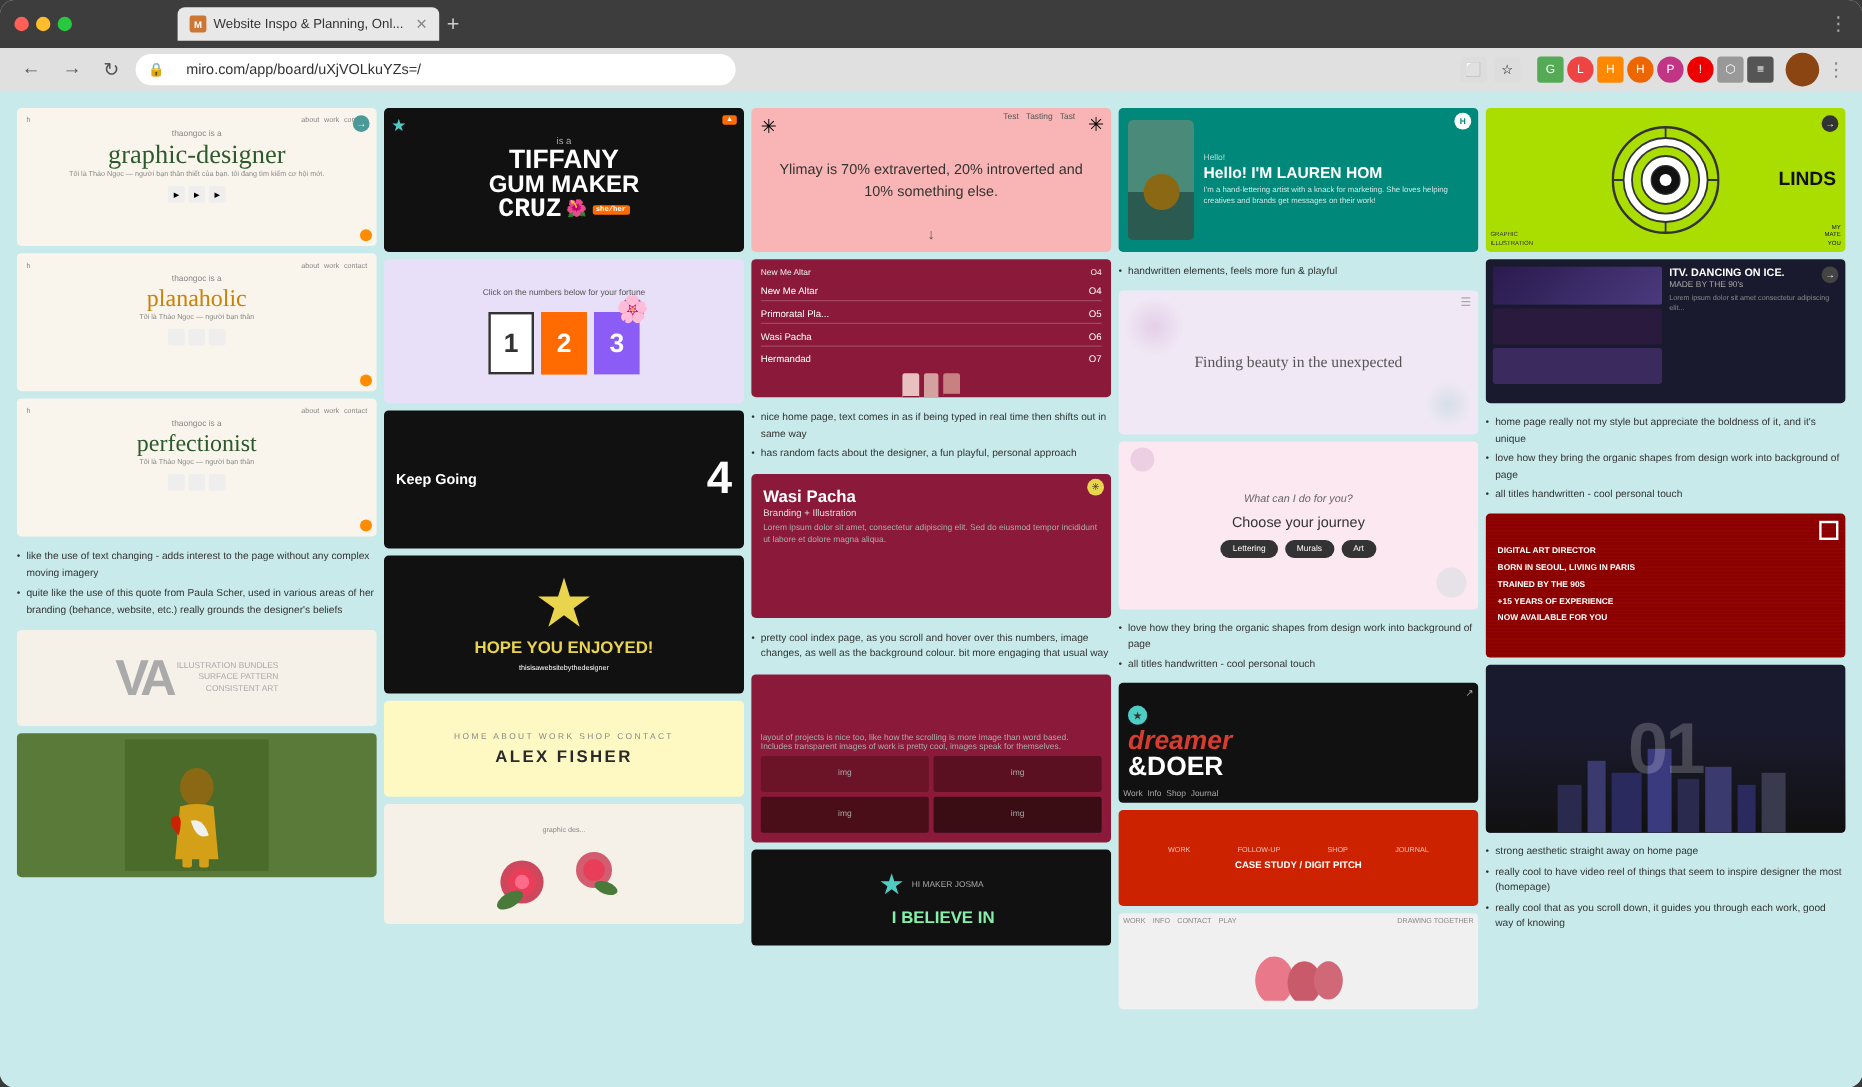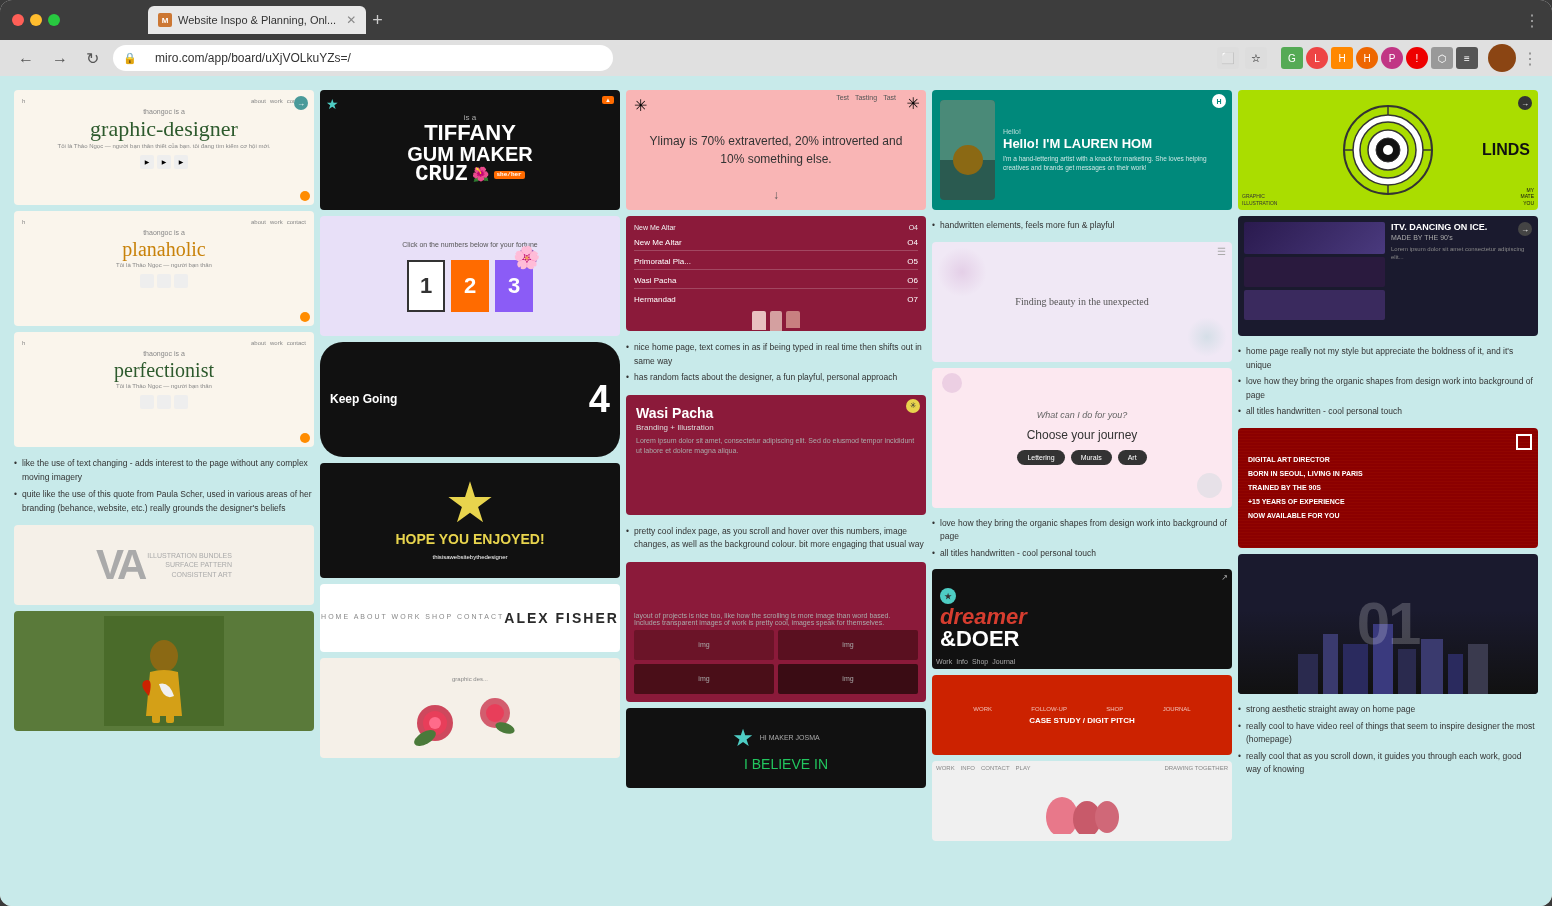--- a/index.html
+++ b/index.html
@@ -205,21 +205,20 @@
     }
 
     .card-2-3 {
       background: #111;
       height: 115px;
       display: flex;
       align-items: center;
       justify-content: center;
       padding: 8px;
       gap: 6px;
-      border-radius: 23px;
     }
 
     .card-2-4 {
       background: #111;
       height: 115px;
       display: flex;
       flex-direction: column;
       align-items: center;
       justify-content: center;
       padding: 8px;
@@ -500,21 +499,21 @@
             <div style="font-size:38px;font-weight:900;color:white;">4</div>
           </div>
 
           <div class="card card-2-4" style="background:#111;height:115px;display:flex;flex-direction:column;align-items:center;justify-content:center;padding:10px;gap:6px;">
             <div style="width:45px;height:45px;background:#e8d44d;clip-path:polygon(50% 0%,61% 35%,98% 35%,68% 57%,79% 91%,50% 70%,21% 91%,32% 57%,2% 35%,39% 35%);display:flex;align-items:center;justify-content:center;"></div>
             <div style="color:#e8d44d;font-size:14px;font-weight:900;text-align:center;line-height:1.1;">HOPE YOU ENJOYED!</div>
             <div style="color:white;font-size:6px;text-align:center;">thisisawebsitebythedesigner</div>
           </div>
 
 
-          <div class="card card-2-alexfisher" style="background:#ffffff;height:68px;display:flex;align-items:center;justify-content:center;position:relative;">
+          <div class="card card-2-alexfisher" style="background:#fef9c3;height:80px;display:flex;flex-direction:column;align-items:center;justify-content:center;position:relative;">
             <div style="font-size:7px;color:#888;letter-spacing:2px;text-align:center;margin-bottom:4px;">HOME  ABOUT  WORK  SHOP  CONTACT</div>
             <div style="font-size:14px;font-weight:800;color:#2a2a2a;letter-spacing:2px;">ALEX FISHER</div>
           </div>
 
           <div class="card" style="background:#f5f0e8;height:100px;display:flex;align-items:center;justify-content:center;">
             <svg width="130" height="90" viewBox="0 0 130 90">
               <rect width="130" height="90" fill="#f5f0e8"></rect>
 
               <circle cx="30" cy="60" r="18" fill="#c41e3a" opacity="0.8"></circle>
               <circle cx="30" cy="60" r="12" fill="#e83e5a"></circle>
@@ -602,21 +601,21 @@
               <div style="background:#4a0e18;height:30px;border-radius:2px;display:flex;align-items:center;justify-content:center;font-size:7px;color:#aaa;">img</div>
               <div style="background:#3a0c14;height:30px;border-radius:2px;display:flex;align-items:center;justify-content:center;font-size:7px;color:#aaa;">img</div>
             </div>
           </div>
 
           <div class="card" style="background:#111;height:80px;display:flex;flex-direction:column;align-items:center;justify-content:center;gap:4px;">
             <div style="display:flex;align-items:center;gap:6px;">
               <div style="font-size:24px;color:#4ecdc4;">★</div>
               <div style="color:#aaa;font-size:7px;">HI MAKER JOSMA</div>
             </div>
-            <div style="color:#22c55e;font-size:14px;font-weight:400;margin-left:20px;">I BELIEVE IN</div>
+            <div style="color:#86efac;font-size:14px;font-weight:700;margin-left:20px;">I BELIEVE IN</div>
           </div>
         </div>
 
         <div class="column">
 
           <div class="card" style="background:#00897b;height:120px;padding:8px;display:flex;gap:8px;align-items:center;position:relative;">
 
             <div style="width:55px;height:100px;background:#2a5a50;border-radius:4px;overflow:hidden;flex-shrink:0;">
               <div style="width:100%;height:60%;background:#4a8a78;"></div>
               <div style="width:30px;height:30px;background:#8b6914;border-radius:50%;margin:-15px auto 0;"></div>
@@ -630,21 +629,21 @@
           </div>
 
           <div class="card card-4-note" style="background:transparent;padding:3px 0;">
             <div class="note-bullet">handwritten elements, feels more fun &amp; playful</div>
           </div>
 
           <div class="card" style="background:#f0e8f5;height:120px;display:flex;flex-direction:column;align-items:center;justify-content:center;padding:10px;position:relative;">
 
             <div style="position:absolute;top:5px;left:5px;width:50px;height:50px;background:radial-gradient(circle, rgba(200,150,200,0.3) 0%, transparent 70%);border-radius:50%;"></div>
             <div style="position:absolute;bottom:5px;right:5px;width:40px;height:40px;background:radial-gradient(circle, rgba(150,200,200,0.3) 0%, transparent 70%);border-radius:50%;"></div>
-            <div style="font-family:Georgia,serif;font-size:10px;color:#555;text-align:center;line-height:1.4;z-index:1;">Finding beauty in the unexpected</div>
+            <div style="font-family:Georgia,serif;font-size:13px;color:#555;text-align:center;line-height:1.4;z-index:1;">Finding beauty in the unexpected</div>
 
             <div style="position:absolute;top:4px;right:6px;font-size:10px;color:#aaa;">☰</div>
           </div>
 
           <div class="card" style="background:#fce8f0;height:140px;padding:10px;display:flex;flex-direction:column;align-items:center;justify-content:center;gap:8px;position:relative;">
 
             <div style="position:absolute;top:0;left:0;right:0;bottom:0;overflow:hidden;">
               <div style="position:absolute;top:5px;left:10px;width:20px;height:20px;background:rgba(200,150,200,0.3);border-radius:50%;"></div>
               <div style="position:absolute;bottom:10px;right:10px;width:25px;height:25px;background:rgba(150,200,200,0.2);border-radius:50%;"></div>
             </div>

